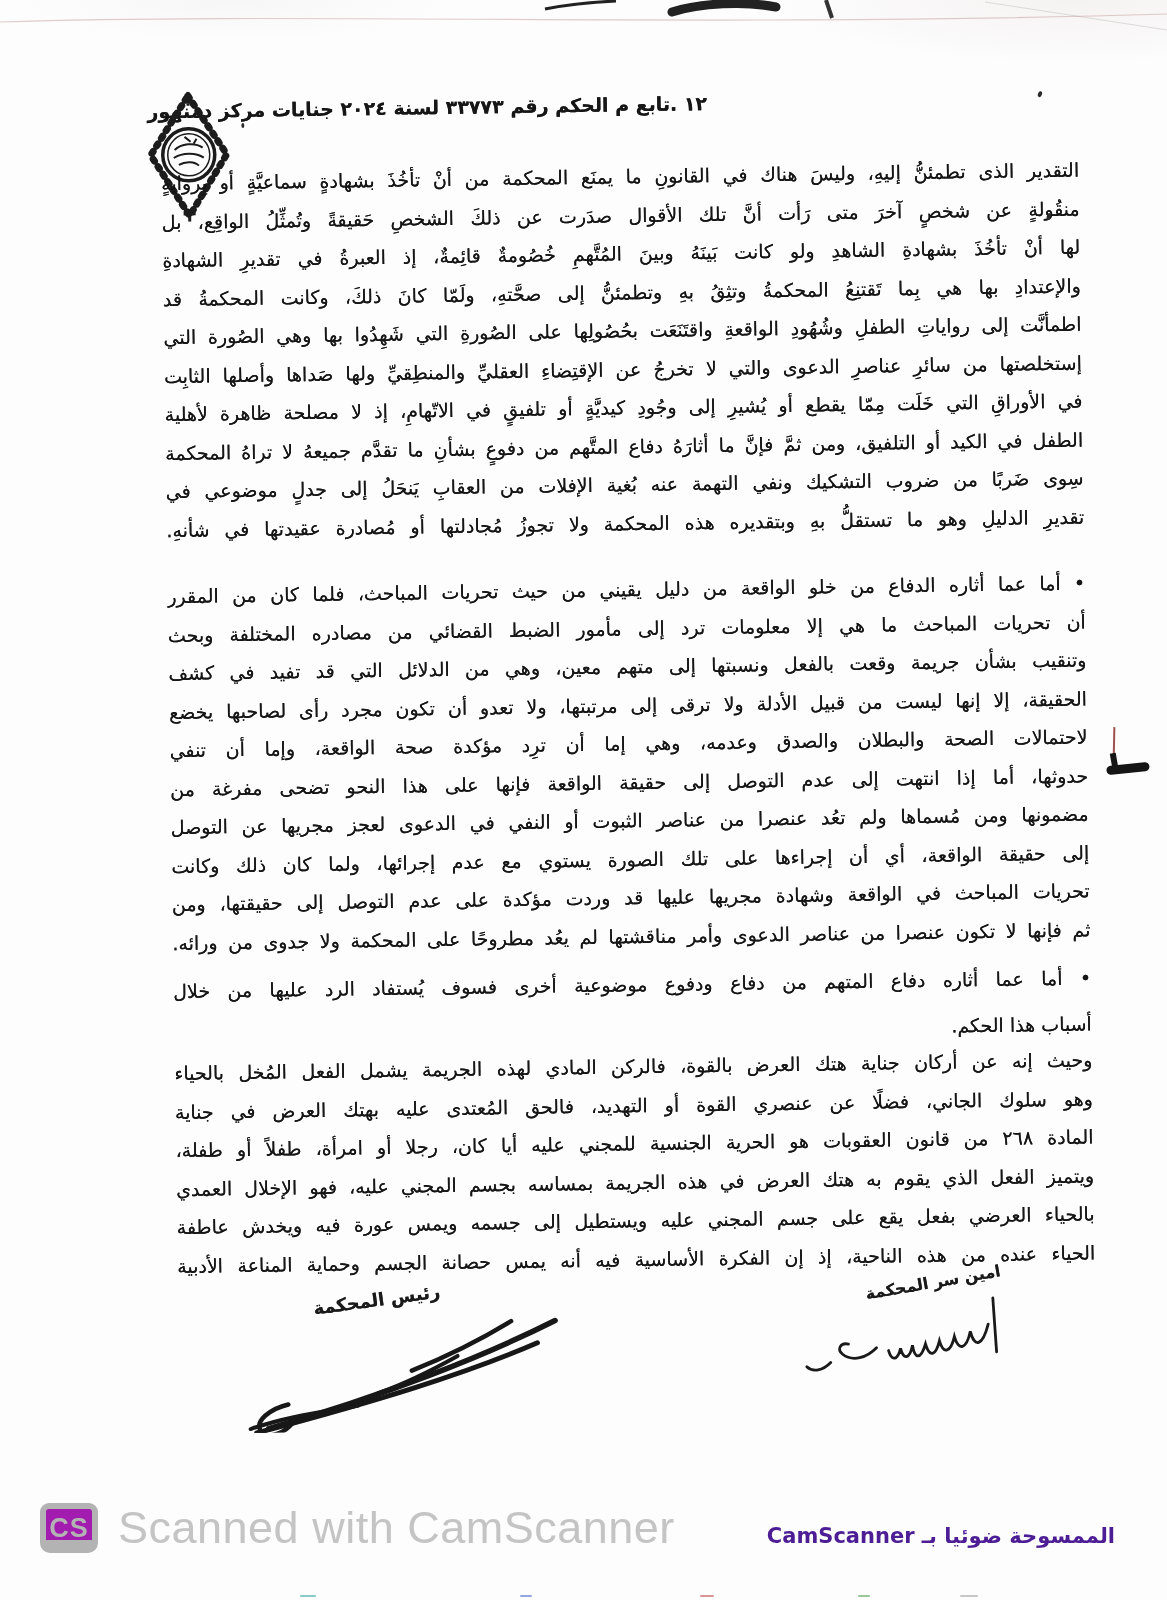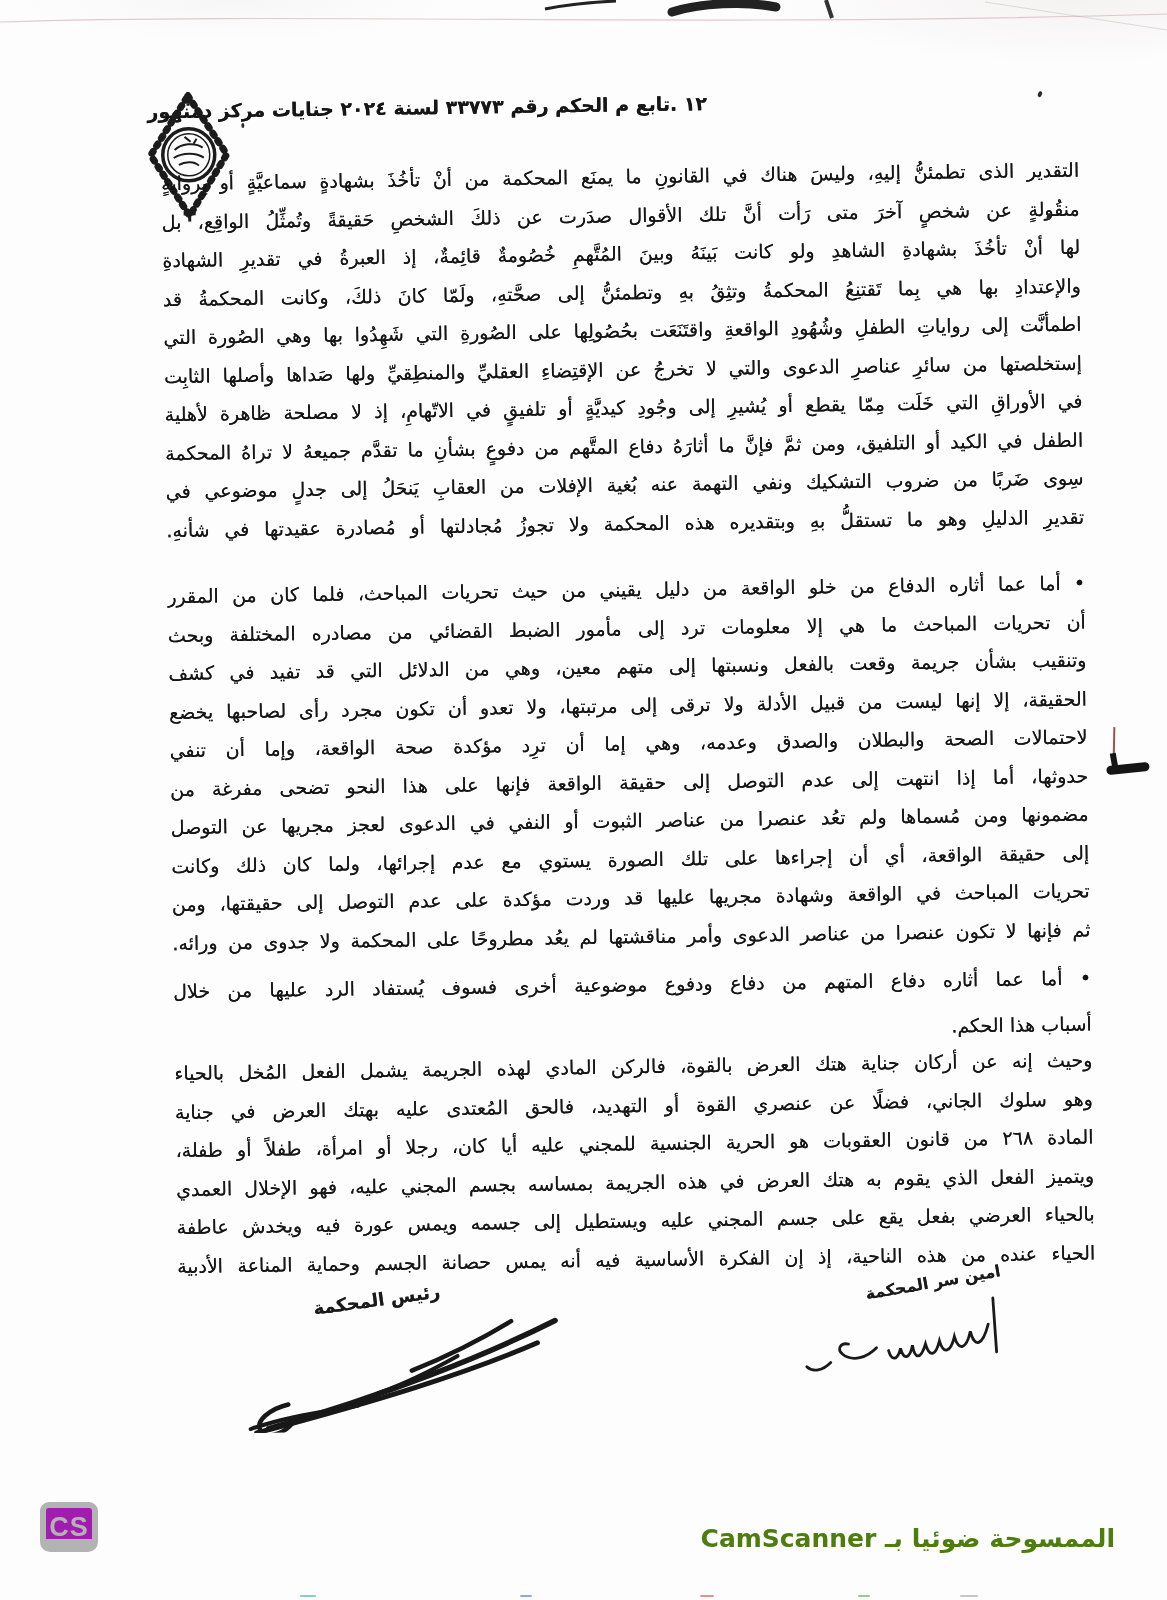--- a/index.html
+++ b/index.html
@@ -49,21 +49,21 @@
 
   .footer-left{position:absolute;left:40px;top:1502px;display:flex;align-items:center;gap:20px;}
   .cs-logo{width:46px;height:38px;background:#a21caf;border:6px solid #b3b3b3;
     border-radius:9px 9px 10px 10px;position:relative;display:flex;align-items:center;justify-content:center;
     font-family:"Liberation Sans",sans-serif;font-weight:bold;font-size:27px;color:#b3b3b3;letter-spacing:1px;}
   .cs-logo::after{content:"";position:absolute;left:-1px;bottom:-6px;width:48px;height:13px;
     background:#b3b3b3;border-radius:2px 2px 7px 7px;}
   .wm-text{font-family:"Liberation Sans",sans-serif;font-size:45px;color:#c4c4c4;
     letter-spacing:.5px;white-space:nowrap;}
   .footer-right{position:absolute;right:52px;top:1524px;direction:rtl;white-space:nowrap;
-    font-size:25px;font-weight:bold;color:#4d7c0f;}
+    font-size:21px;font-weight:bold;color:#4c1d95;}
 
   .bottom-specks{position:absolute;left:0;top:1594px;width:1167px;height:4px;pointer-events:none;}
   .bottom-specks i{position:absolute;top:1px;height:2px;border-radius:1px;display:block;opacity:.55;}
   .bottom-specks .b1{left:300px;width:16px;background:#2aa0a0;}
   .bottom-specks .b2{left:520px;width:12px;background:#3a62c8;}
   .bottom-specks .b3{left:700px;width:14px;background:#c04040;}
   .bottom-specks .b4{left:858px;width:12px;background:#3f9a4a;}
   .bottom-specks .b5{left:960px;width:18px;background:#9a9a9a;}
 </style>
 </head>
@@ -170,20 +170,21 @@
 
     <span class="speck s1"></span>
     <span class="speck s2"></span>
     <span class="speck s3"></span>
   </div>
 
   <div class="footer-left">
     <div class="cs-logo">
       <span>CS</span>
     </div>
+    <div class="wm-text">Scanned with CamScanner</div>
   </div>
   <div class="footer-right">الممسوحة ضوئيا بـ CamScanner</div>
 
   <div class="bottom-specks">
     <i class="b1"></i>
       <i class="b2"></i>
       <i class="b3"></i>
       <i class="b4"></i>
       <i class="b5"></i>
   </div>

